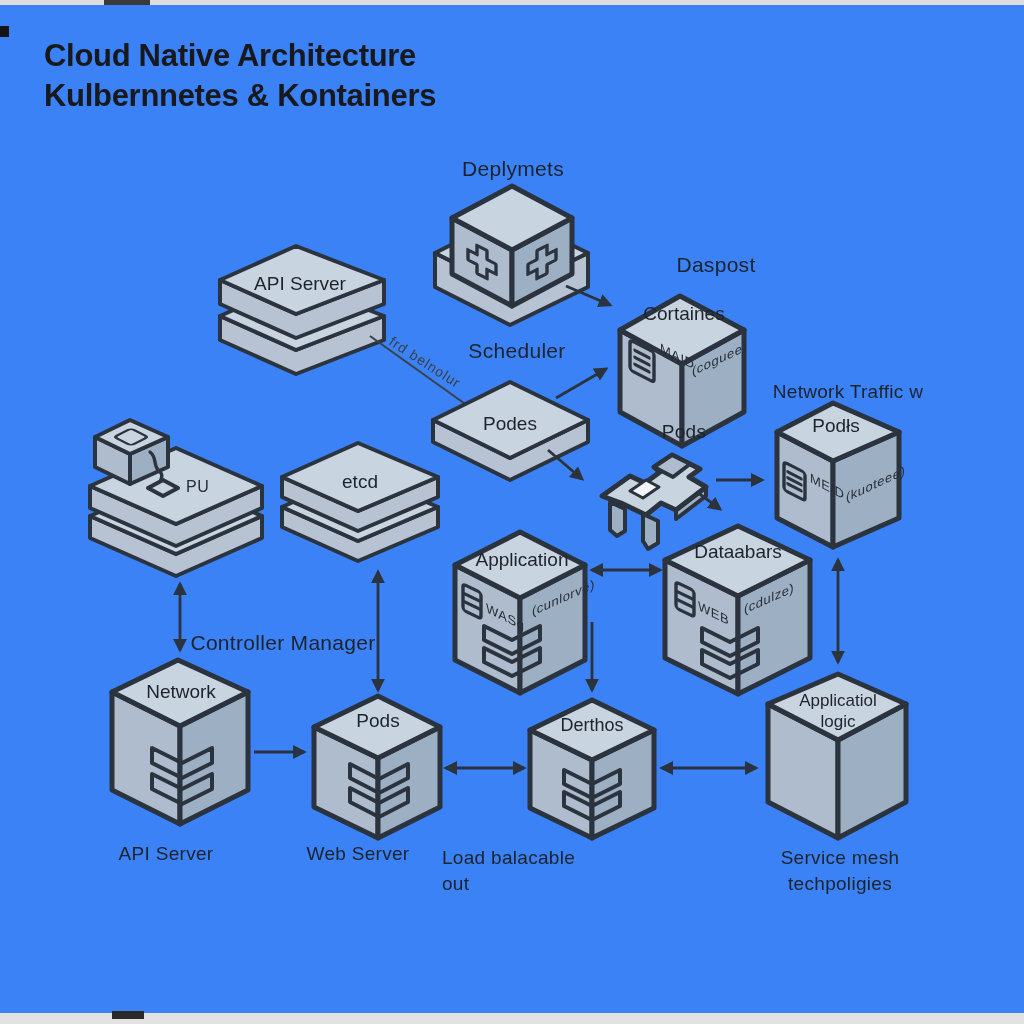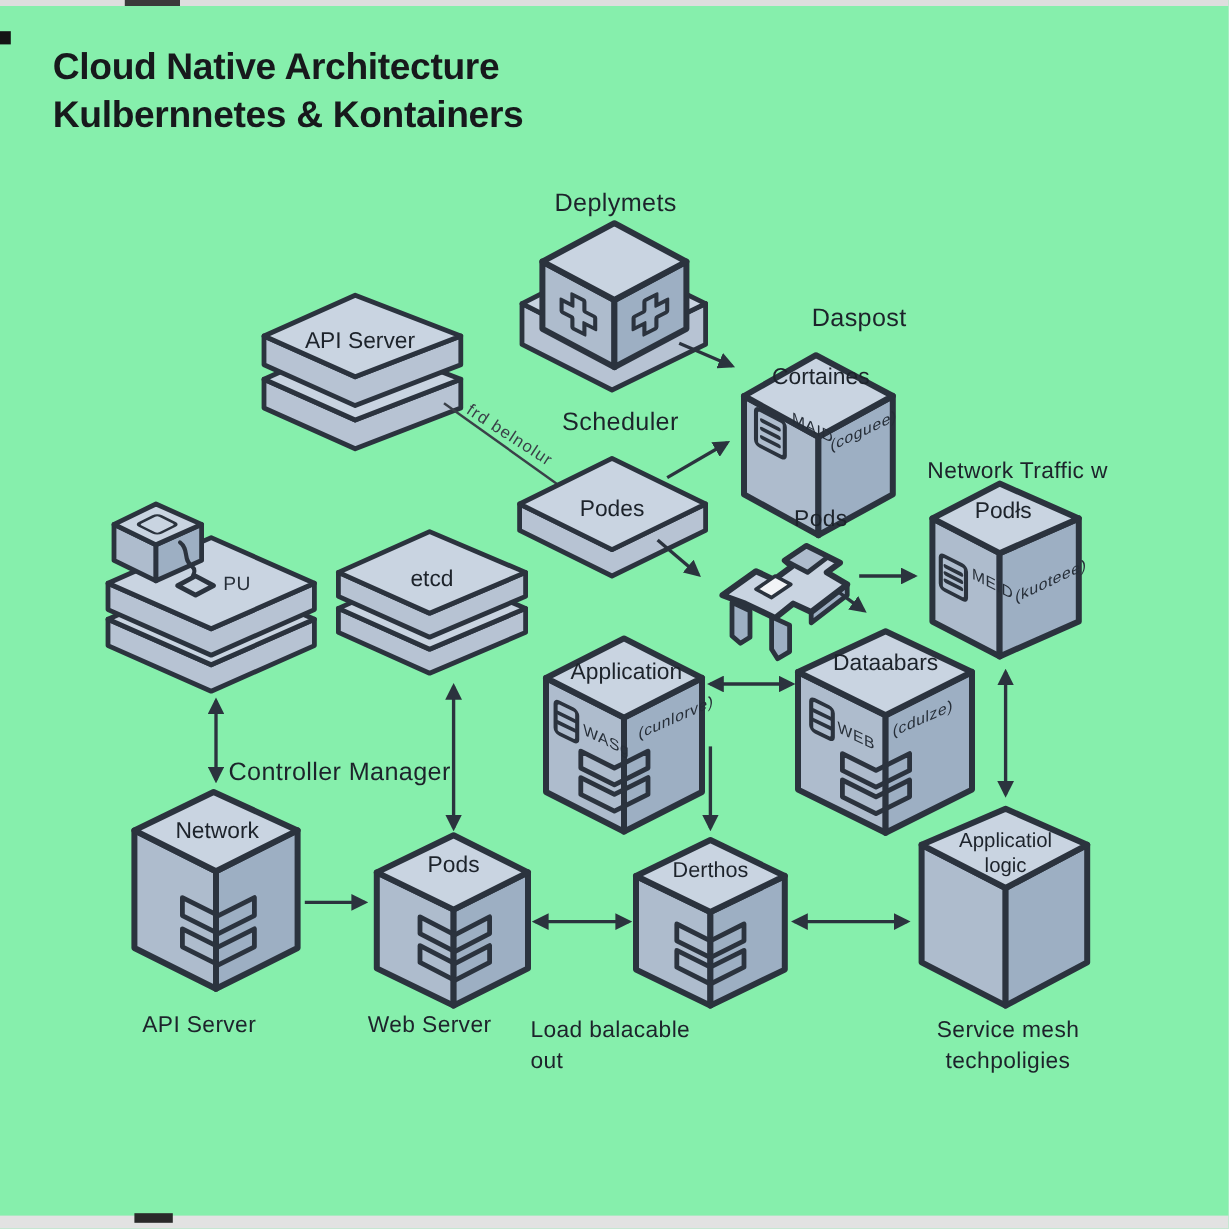--- a/index.html
+++ b/index.html
@@ -1,16 +1,16 @@
 <!DOCTYPE html>
 <html><head>
 <meta charset="utf-8">
 <style>
   html,body{margin:0;padding:0;background:#e9e9e9;}
-  #stage{position:relative;width:1024px;height:1024px;background:#86efac;overflow:hidden;
+  #stage{position:relative;width:1024px;height:1024px;background:#3b82f6;overflow:hidden;
          font-family:"Liberation Sans",sans-serif;}
   svg text{font-family:"Liberation Sans","DejaVu Sans",sans-serif;fill:#1d232b;}
   .title-line{font-size:31px;font-weight:700;fill:#17191c;letter-spacing:-0.3px;}
   .caption{font-size:21px;letter-spacing:0.3px;}
   .caption-sm{font-size:19px;letter-spacing:0.3px;}
   .face-label{font-size:19px;}
   .face-label-sm{font-size:13px;letter-spacing:0.5px;fill:#262e38;}
   .edge-label{font-size:14px;letter-spacing:1px;fill:#3a4048;}
   .face-top{fill:#c9d4e1;stroke:#2b333e;stroke-width:4;stroke-linejoin:round;}
   .face-left{fill:#aebccd;stroke:#2b333e;stroke-width:4;stroke-linejoin:round;}

